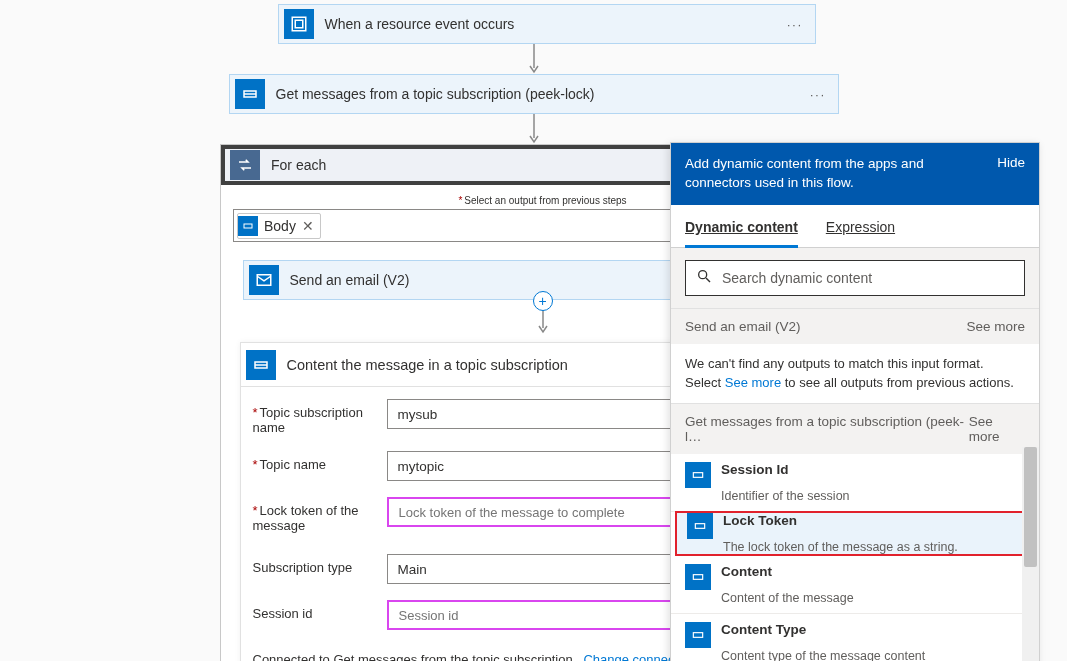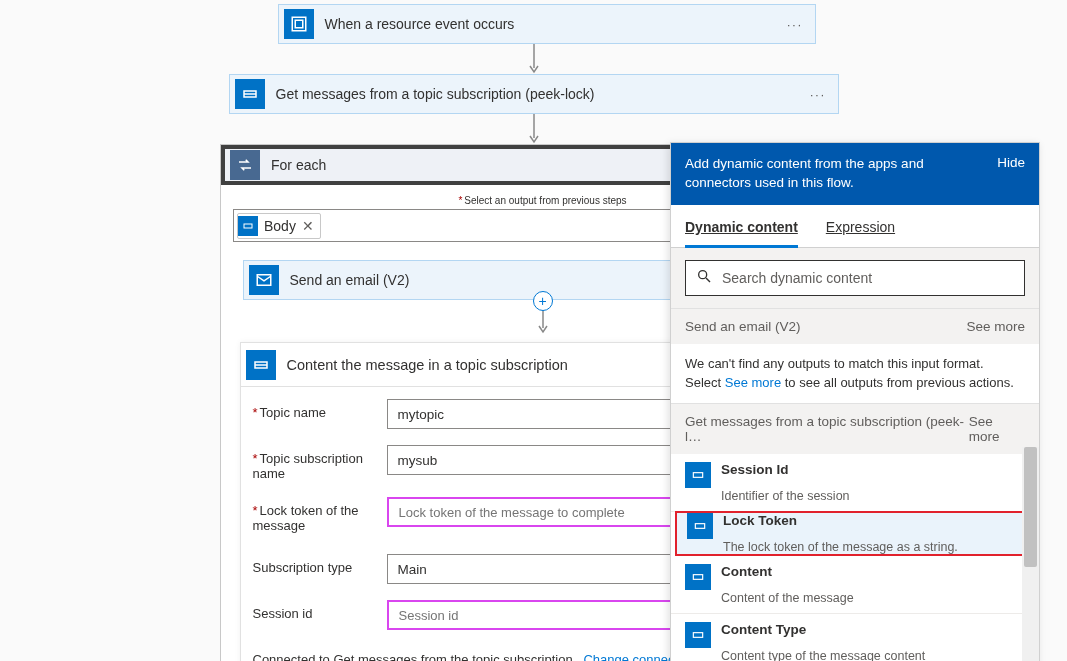--- a/index.html
+++ b/index.html
@@ -224,34 +224,34 @@
                 </svg>
             </div>
             <div class="step-title" style="font-size:14.5px">Content the message in a topic subscription</div>
             <span class="info-i">i</span>
             <div class="step-more">···</div>
           </div>
 
           <div class="expanded-body">
 
             <div class="form-row">
+              <div class="label-col"><span class="req-star">*</span><span>Topic subscription name</span></div>
+              <div class="input-col">
+                <div class="select-like">
+                  <span>mysub</span>
+                  <span class="chev">⌄</span>
+                </div>
+              </div>
+            </div>
+
+            <div class="form-row">
               <div class="label-col"><span class="req-star">*</span><span>Topic name</span></div>
               <div class="input-col">
                 <div class="select-like">
                   <span>mytopic</span>
-                  <span class="chev">⌄</span>
-                </div>
-              </div>
-            </div>
-
-            <div class="form-row">
-              <div class="label-col"><span class="req-star">*</span><span>Topic subscription name</span></div>
-              <div class="input-col">
-                <div class="select-like">
-                  <span>mysub</span>
                   <span class="chev">⌄</span>
                 </div>
               </div>
             </div>
 
             <div class="form-row" style="padding-bottom:0">
               <div class="label-col"><span class="req-star">*</span><span>Lock token of the message</span></div>
               <div class="input-col">
                 <input class="text-input" placeholder="Lock token of the message to complete" style="">
                 <div class="add-dyn">

